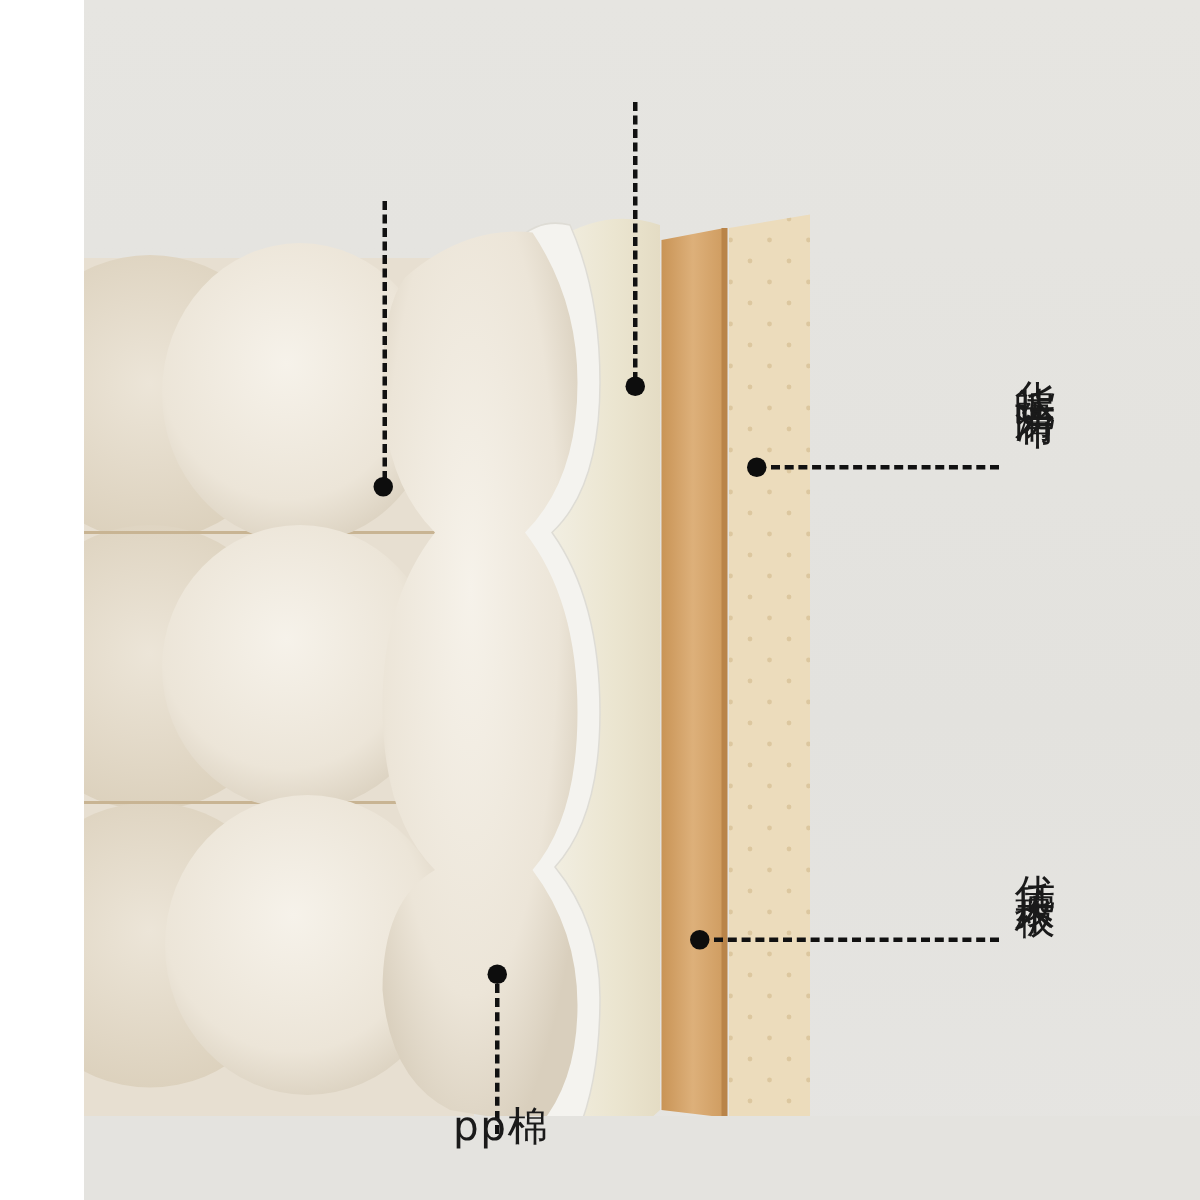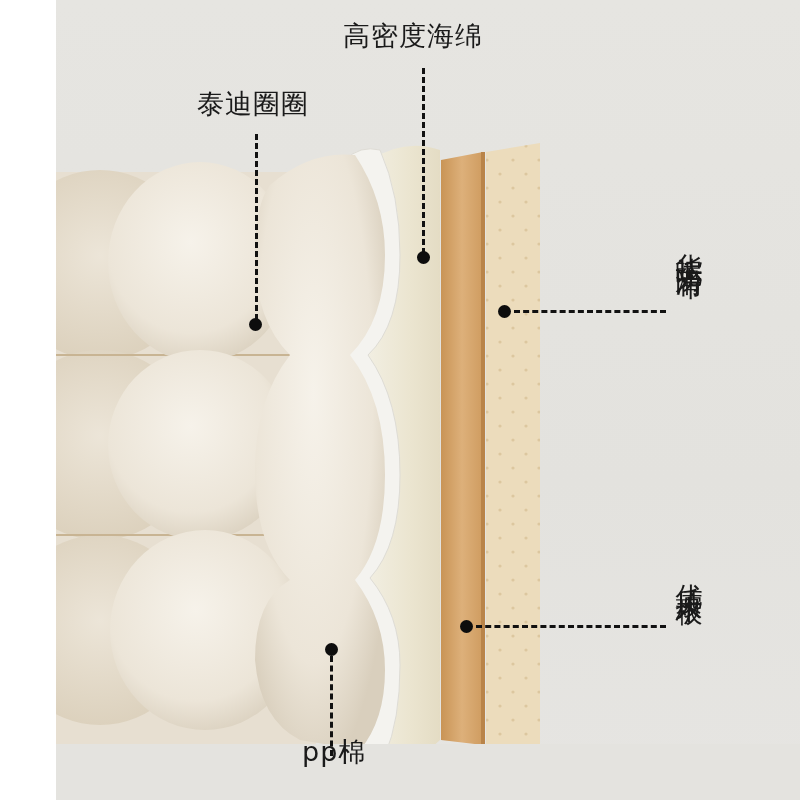--- a/index.html
+++ b/index.html
@@ -91,25 +91,23 @@
       <ellipse cx="205" cy="630" rx="95" ry="100" fill="url(#puff)"></ellipse>
     </g>
 
     <path d="M270,185 Q310,150 355,155 Q385,200 385,255 Q385,320 350,355
       Q385,400 385,475 Q385,545 355,580 Q385,620 385,670 Q385,720 360,750 L300,740
       Q260,720 255,660 Q255,600 290,580 Q255,545 255,470 Q255,400 290,355 Q255,320 255,255 Q255,205 270,185 Z" fill="url(#puff)"></path>
 
     <rect x="56" y="744" width="744" height="56" fill="#e4e3df"></rect>
   </svg>
 
-  <div class="label" style="left:287px; top:22px;">高密度海绵</div>
   <div class="vline" style="left:366px; top:68px; height:186px;"></div>
   <div class="dot" style="left:361px; top:251px;"></div>
 
-  <div class="label" style="left:141px; top:90px;">泰迪圈圈</div>
   <div class="vline" style="left:199px; top:134px; height:186px;"></div>
   <div class="dot" style="left:193px; top:318px;"></div>
 
   <div class="dot" style="left:442px; top:305px;"></div>
   <div class="hline" style="left:458px; top:310px; width:152px;"></div>
   <div class="label vertical" style="left:620px; top:232px;">华达呢防滑布</div>
 
   <div class="dot" style="left:404px; top:620px;"></div>
   <div class="hline" style="left:420px; top:625px; width:190px;"></div>
   <div class="label vertical" style="left:620px; top:562px;">优质按木板</div>

